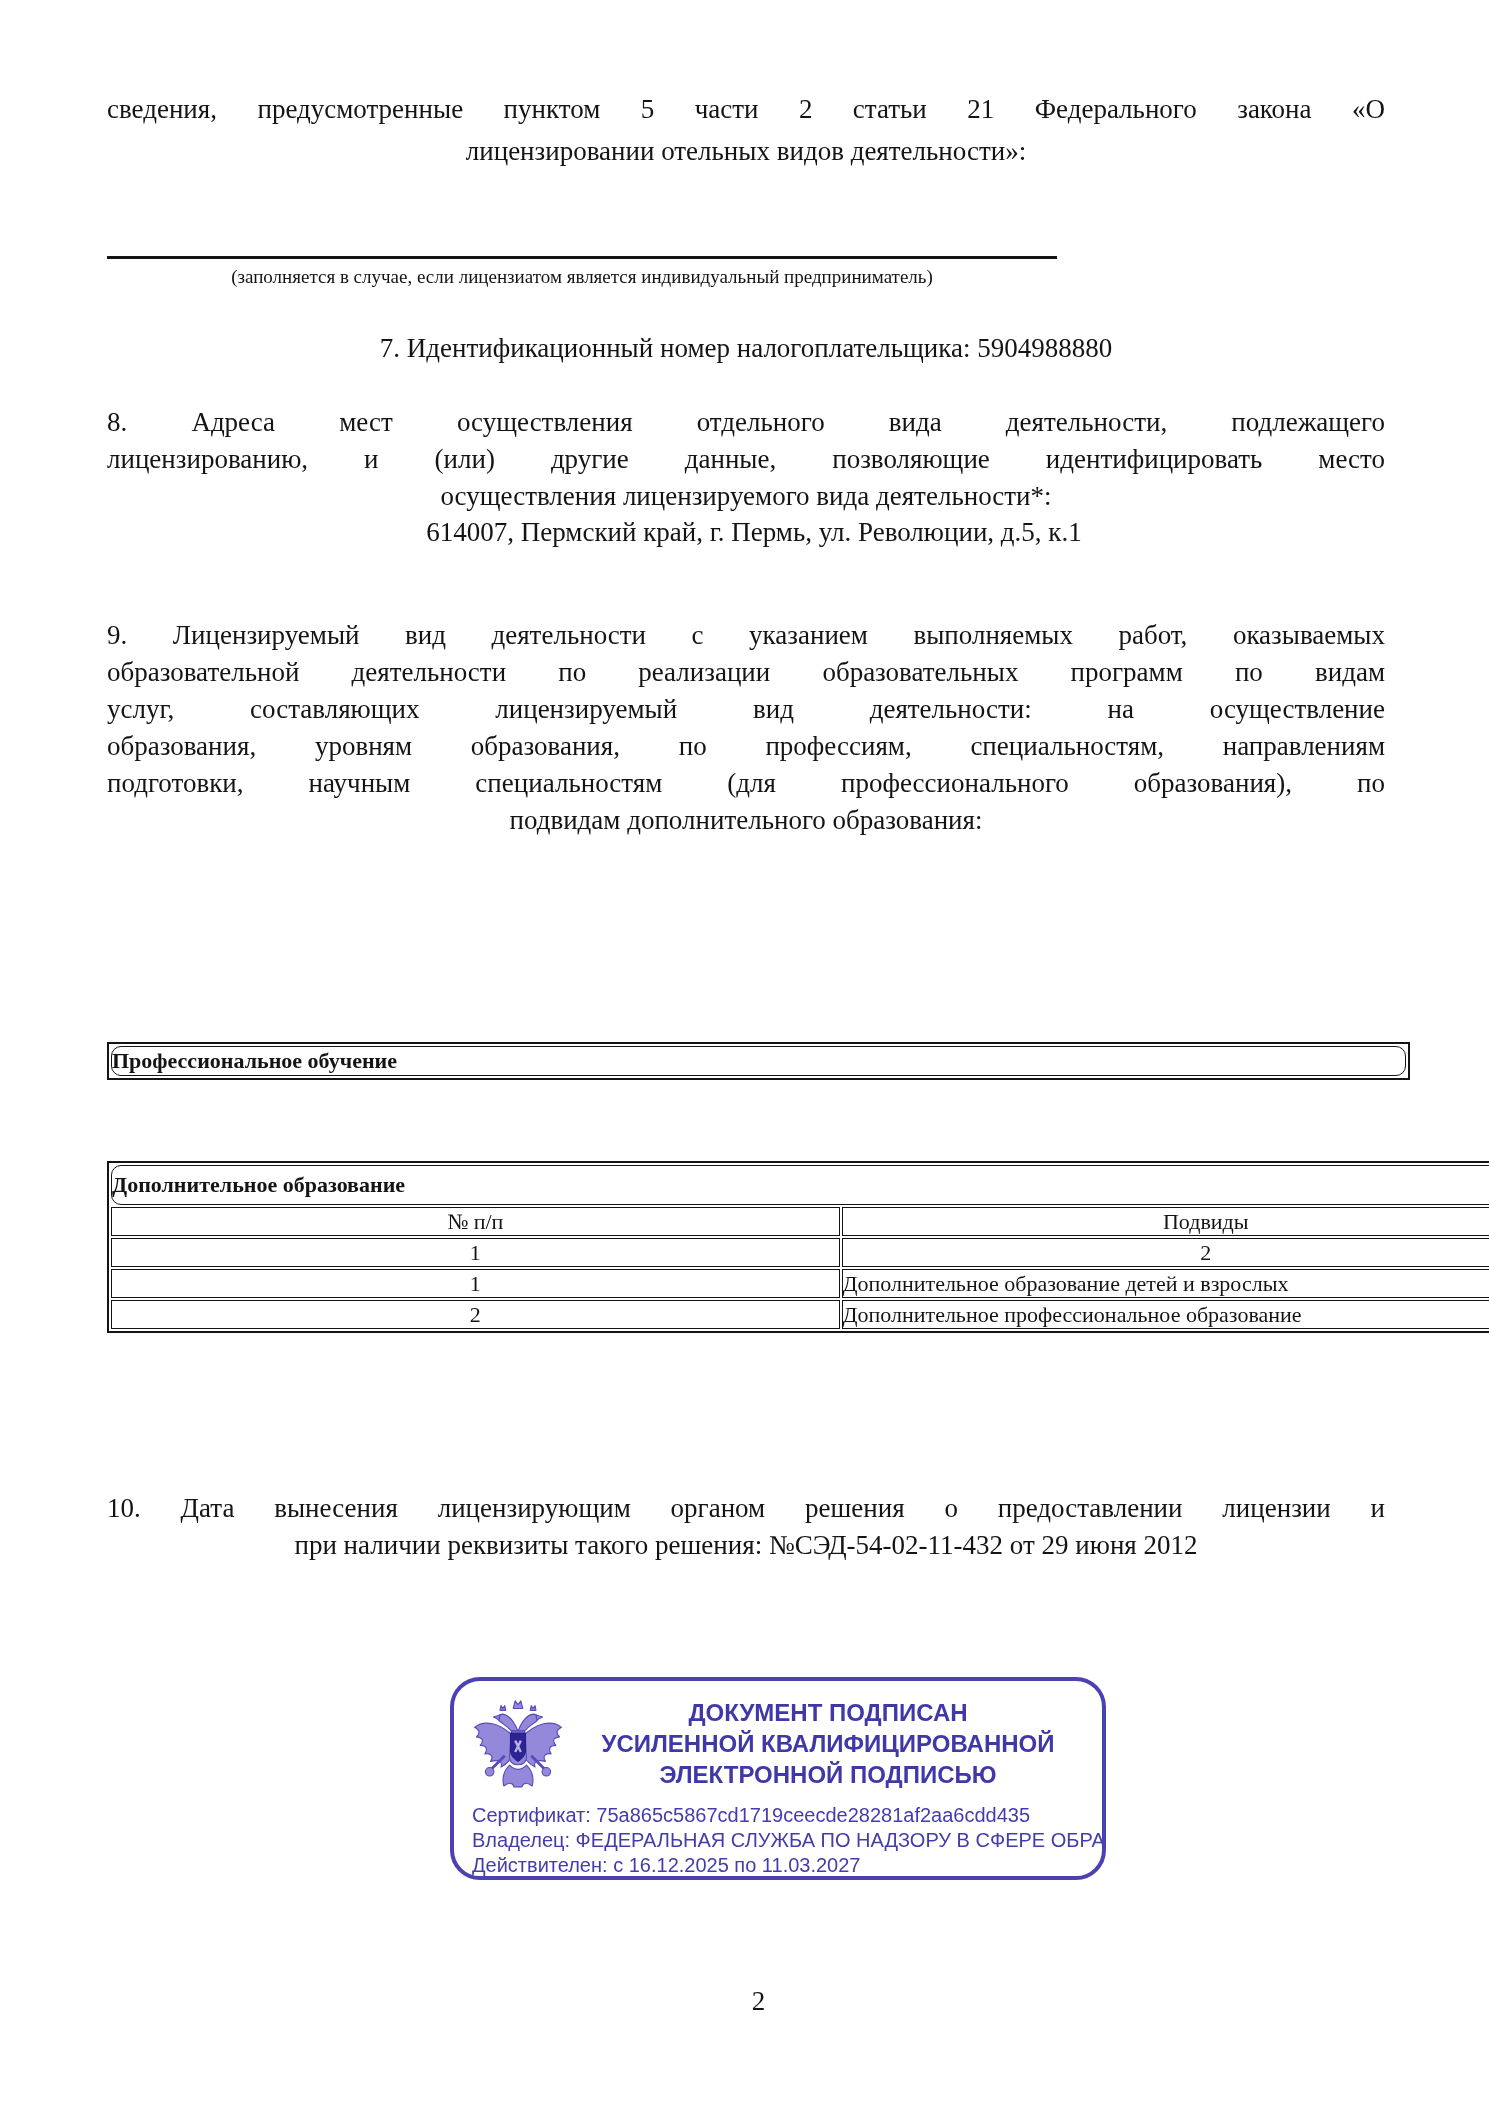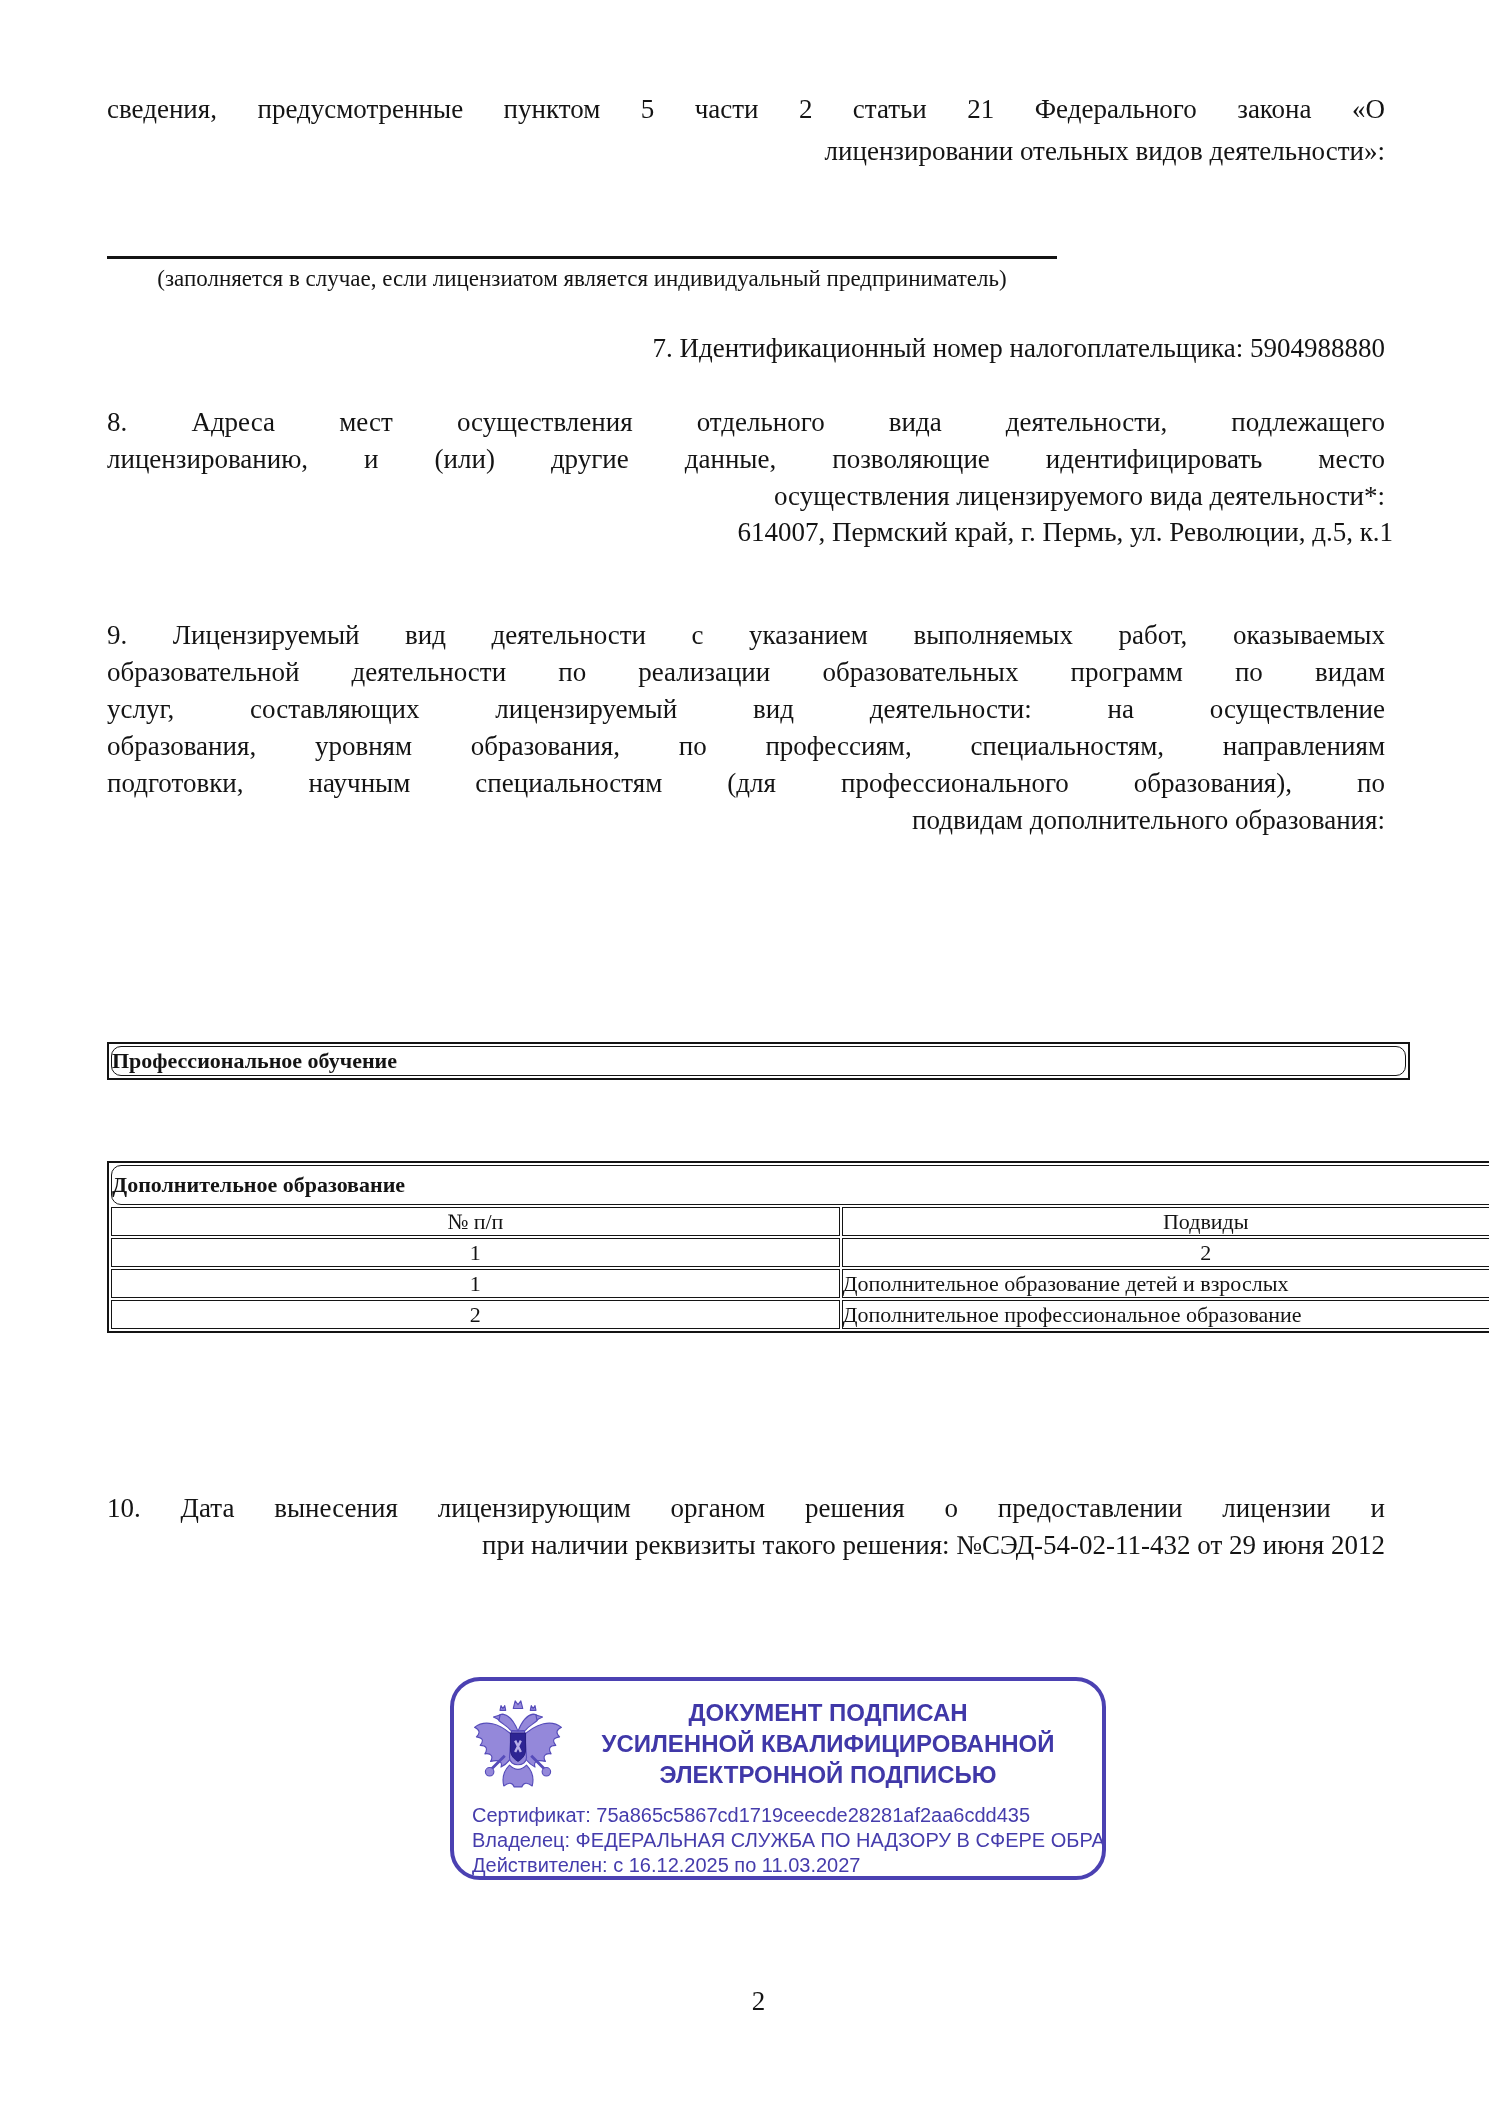--- a/index.html
+++ b/index.html
@@ -7,26 +7,26 @@
   .page {
     position: relative;
     width: 1489px;
     height: 2105px;
     background: #ffffff;
     font-family: "Liberation Serif", serif;
     color: #141414;
     overflow: hidden;
   }
   .para { position: absolute; left: 107px; width: 1278px; font-size: 27px; line-height: 37px; }
-  .para .ln { text-align: right; }
+  .para .ln { text-align: center; }
   .para .ln.j { text-align: justify; text-align-last: justify; }
 
   .intro { top: 88px; line-height: 42px; }
   .rule { position: absolute; left: 107px; top: 256px; width: 950px; border-top: 3px solid #141414; }
-  .footnote { position: absolute; left: 107px; top: 266px; width: 950px; text-align: center; font-size: 23px; }
+  .footnote { position: absolute; left: 107px; top: 266px; width: 950px; text-align: center; font-size: 19px; }
 
   .item7 { top: 330px; }
   .item8 { top: 404px; }
   .address { top: 514px; left: 115px; }
   .item9 { top: 617px; }
   .item10 { top: 1490px; }
 
   table.doc-table {
     position: absolute;
     left: 107px;

